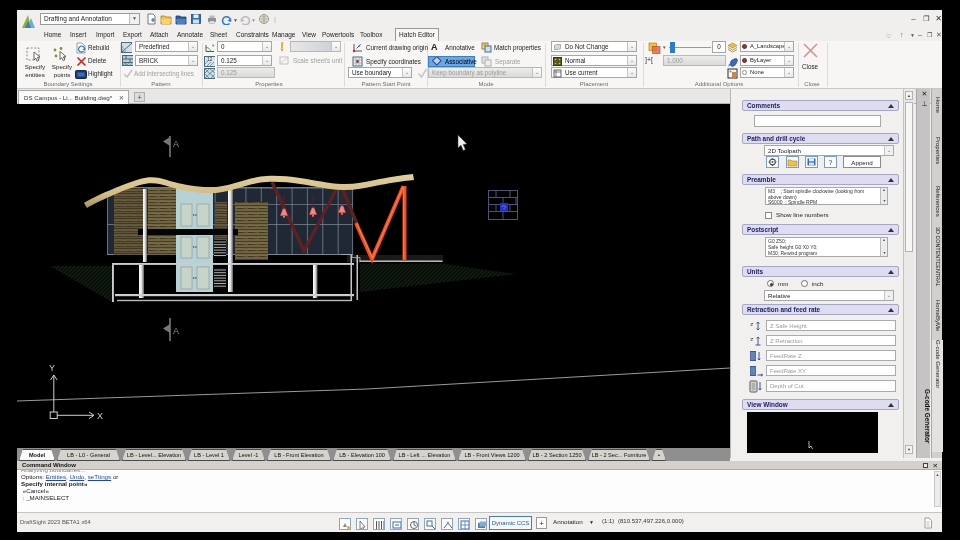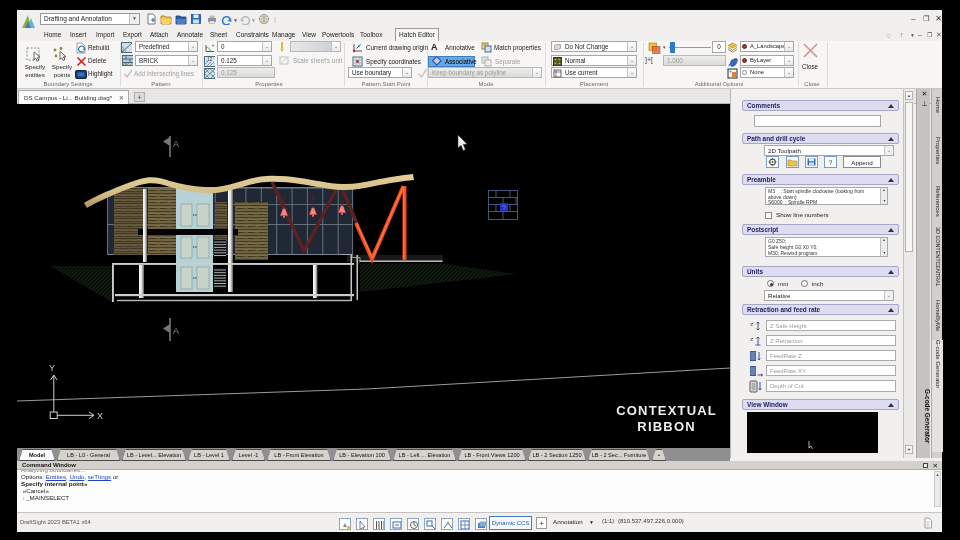--- a/index.html
+++ b/index.html
@@ -481,21 +481,20 @@
 <g stroke="#4f5e86" stroke-width="0.9">
 <rect x="471.5" y="86.5" width="29" height="29" fill="none"></rect>
 <path d="M471.5 93.5h29M471.5 100.5h29M471.5 107.5h29"></path>
 <path d="M479 86.5v7M493 86.5v7M486 93.5v7M499 93.5v7M479 100.5v7M493 100.5v7M486 107.5v8"></path>
 </g>
 <rect x="483" y="99" width="8" height="8" fill="#2330cc"></rect>
 <path d="M485 103c0-1.5 2-2 3 -1s0 3-1.5 2.5" stroke="#6a78e8" stroke-width="1" fill="none"></path>
 
 <polygon points="441,31 441,44 444,41.2 446.2,46.5 448.4,45.6 446.2,40.4 450,40" fill="#f0f0f0" stroke="#333" stroke-width="0.5"></polygon>
 </svg>
-<div id="ctxt">CONTEXTUAL<br>RIBBON</div>
 </div>
 
 <div id="sheettabs">
 <div class="stab" style="left:2px;width:36px;background:#fcfcfc;font-weight:bold;">Model</div>
 <div class="stab" style="left:40px;width:63px;">LB - L0 - General</div>
 <div class="stab" style="left:105px;width:64px;">LB - Level... Elevation</div>
 <div class="stab" style="left:171px;width:42px;">LB - Level 1</div>
 <div class="stab" style="left:215px;width:33px;">Level -1</div>
 <div class="stab" style="left:250px;width:64px;">LB - Front Elevation</div>
 <div class="stab" style="left:316px;width:58px;">LB - Elevation 100</div>

